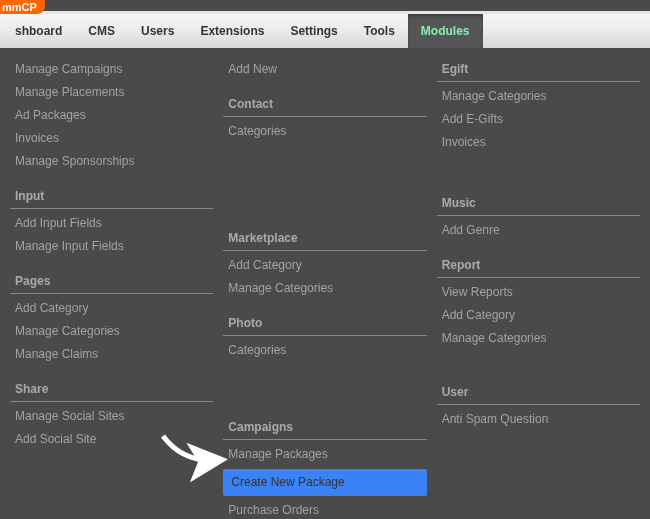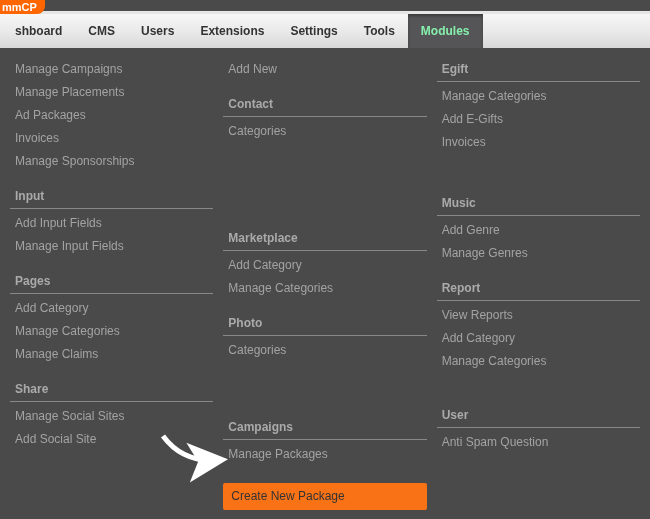--- a/index.html
+++ b/index.html
@@ -73,25 +73,25 @@
     .menu-item {
       display: block;
       color: #a3a3a3;
       font-size: 12px;
       padding: 4px 5px 4px 5px;
       cursor: pointer;
       white-space: nowrap;
       line-height: 15px;
     }
     .menu-item.highlighted {
-      background: #f97316;
+      background: #3b82f6;
       color: #333;
       padding: 6px 8px;
       border-radius: 2px;
-      margin: 17px 0;
+      margin: 3px 0;
     }
     .arrow {
       position: absolute;
       top: 428px;
       left: 158px;
       width: 80px;
       height: 55px;
       pointer-events: none;
     }
     .col-wrap {
@@ -174,21 +174,20 @@
         <div class="section">
           <div class="section-heading">Egift</div>
           <a class="menu-item">Manage Categories</a>
           <a class="menu-item">Add E-Gifts</a>
           <a class="menu-item">Invoices</a>
         </div>
         <div style="height: 26px;"></div>
         <div class="section">
           <div class="section-heading">Music</div>
           <a class="menu-item">Add Genre</a>
-          <a class="menu-item">Manage Genres</a>
         </div>
         <div class="section">
           <div class="section-heading">Report</div>
           <a class="menu-item">View Reports</a>
           <a class="menu-item">Add Category</a>
           <a class="menu-item">Manage Categories</a>
         </div>
         <div style="height: 19px;"></div>
         <div class="section">
           <div class="section-heading">User</div>

